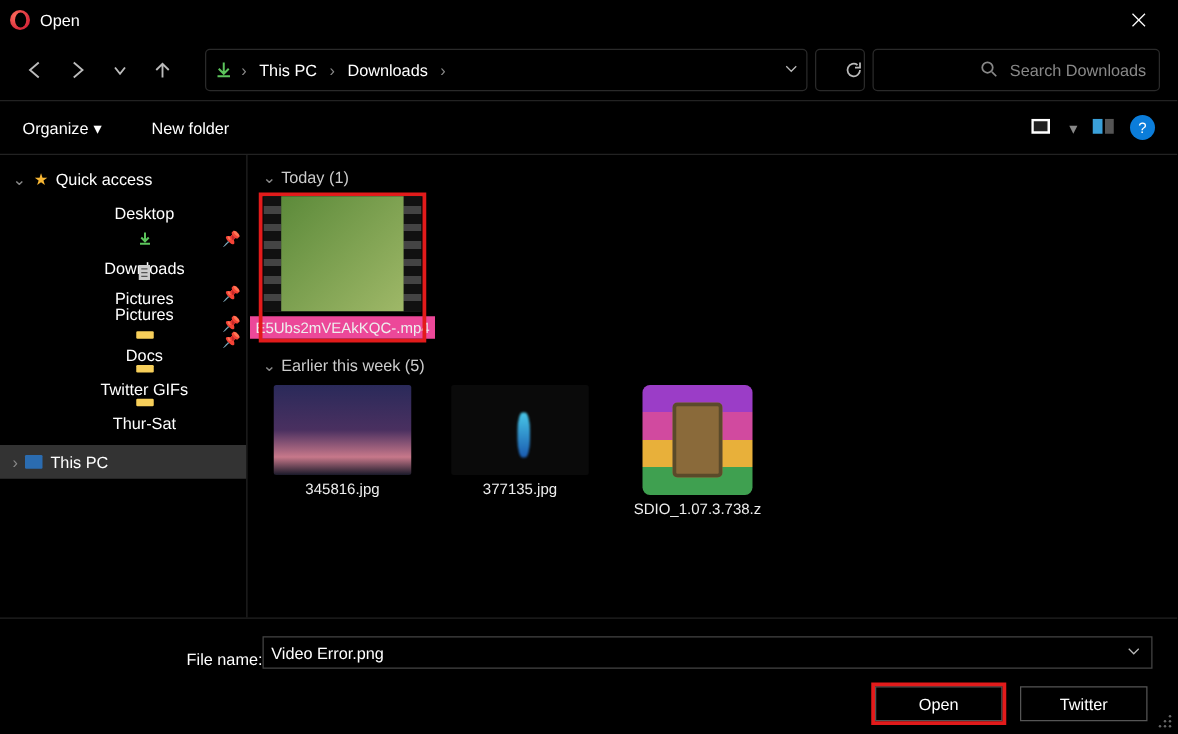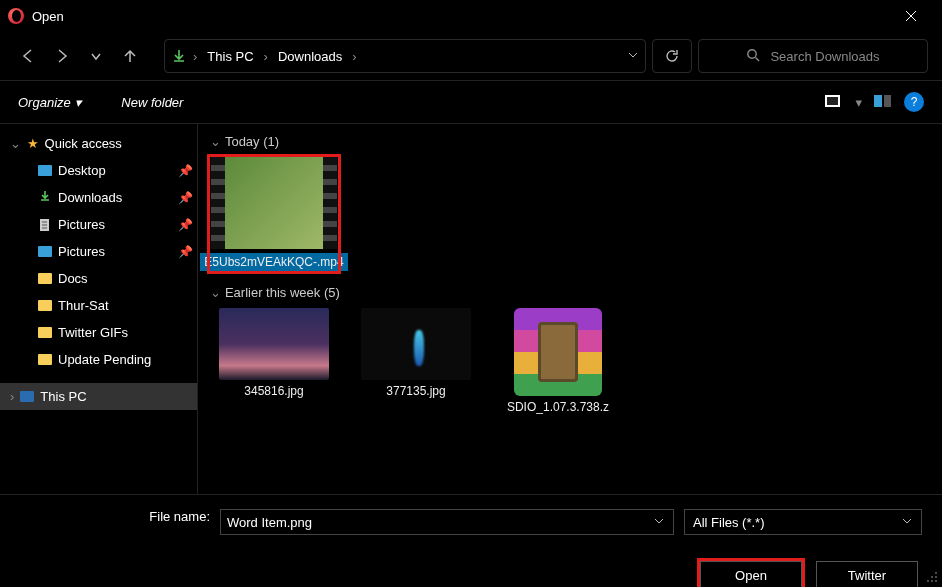--- a/index.html
+++ b/index.html
@@ -64,35 +64,35 @@
   gap: 4px;
 }
 .loc-dl { color: #5cc55c; display: flex; align-items: center; }
 .crumb { color: #fff; padding: 0 4px; }
 .crumb-sep { color: #888; padding: 0 2px; }
 .loc-drop { margin-left: auto; display: flex; gap: 6px; align-items: center; }
 .refresh-btn, .search-box {
   border: 1px solid #2a2a2a;
   border-radius: 4px;
   height: 34px;
-  display: flex; align-items: center; justify-content: center;
+  display: flex; align-items: center; justify-content: flex-end;
 }
 .refresh-btn { width: 40px; }
 .search-box { width: 230px; padding: 0 10px; gap: 10px; color: #888; }
 
 .toolbar {
   height: 44px;
   border-top: 1px solid #222;
   border-bottom: 1px solid #222;
   display: flex;
   align-items: center;
   padding: 0 18px;
   gap: 40px;
 }
-.tool-btn { display: flex; align-items: flex-end; gap: 4px; cursor: pointer; font-style: italic; }
+.tool-btn { display: flex; align-items: flex-end; gap: 4px; cursor: pointer; }
 .tool-spacer { flex: 1; }
 .view-btns { display: flex; gap: 12px; align-items: center; }
 .view-icon { width: 18px; height: 14px; display: inline-block; }
 .help-btn { width: 20px; height: 20px; border-radius: 50%; background: #0b7dda; display: flex; align-items: center; justify-content: center; font-size: 12px; }
 
 .body-area {
   display: flex;
   height: 370px;
 }
 .sidebar {
@@ -101,21 +101,21 @@
   padding: 6px 0;
   overflow: hidden;
 }
 .side-item {
   display: flex; align-items: center;
   height: 27px;
   padding: 0 4px 0 10px;
   gap: 6px;
   cursor: pointer;
 }
-.side-item.sub { padding-left: 38px; }
+.side-item.sub { padding-left: 38px; flex-direction: column; }
 .side-item .pin { margin-left: auto; color: #555; font-size: 12px; }
 .side-item.sel { background: #333; }
 .star { color: #f7b634; }
 .fldr { width: 14px; height: 11px; background: #f7cf5a; border-radius: 1px; }
 .desk-ico { width: 14px; height: 11px; background: #3aa0d9; border-radius: 1px; }
 .dl-ico { color: #5cc55c; }
 .doc-ico { width: 14px; height: 14px; display: inline-block; }
 .pic-ico { width: 14px; height: 11px; background: #3aa0d9; border-radius: 1px; }
 .pc-ico { width: 14px; height: 11px; background: #2b6cb0; border-radius: 1px; }
 
@@ -162,21 +162,21 @@
   background: repeating-linear-gradient(to bottom, #111 0, #111 8px, #444 8px, #444 14px);
 }
 .film-strip::before { left: 0; }
 .film-strip::after { right: 0; }
 .film-center {
   position: absolute;
   left: 14px; right: 14px; top: 0; bottom: 0;
   background: linear-gradient(135deg,#5c8a3a,#9fb868);
 }
 .file-name { font-size: 12px; text-align: center; color: #eee; line-height: 1.2; }
-.file-item.selected .file-name { background: #0369a1; padding: 2px 4px; }
+.file-item.selected .file-name { background: #ec4899; padding: 2px 4px; }
 
 .tooltip {
   position: absolute;
   left: 288px; top: 54px;
   background: rgba(40,40,40,0.95);
   border: 1px solid #555;
   padding: 6px 10px;
   font-size: 12px;
   line-height: 1.5;
   z-index: 10;
@@ -202,22 +202,22 @@
   background:#8a6a3a;
   border-radius:4px;
   box-shadow: 0 0 0 3px #5a4a2a inset;
 }
 
 .footer {
   border-top: 1px solid #222;
   padding: 14px 20px 12px 20px;
 }
 .fn-row {
-  display: flex; align-items: flex-start; gap: 10px;
-  margin-bottom: 26px;
+  display: flex; align-items: flex-end; 
+  margin-bottom: 14px;
 }
 .fn-lbl { width: 190px; text-align: right; }
 .fn-input {
   flex: 1;
   display: flex; align-items: center;
   border: 1px solid #444;
   height: 26px;
   padding: 0 8px 0 6px;
 }
 .fn-input .val { flex: 1; }
@@ -381,29 +381,25 @@
       <span class="pic-ico"></span>
       <span>Pictures</span>
       <span class="pin">📌</span>
     </div>
     <div class="side-item sub">
       <span class="fldr"></span>
       <span>Docs</span>
     </div>
     <div class="side-item sub">
       <span class="fldr"></span>
+      <span>Twitter GIFs</span>
+    </div>
+    <div class="side-item sub">
+      <span class="fldr"></span>
       <span>Thur-Sat</span>
-    </div>
-    <div class="side-item sub">
-      <span class="fldr"></span>
-      <span>Twitter GIFs</span>
-    </div>
-    <div class="side-item sub">
-      <span class="fldr"></span>
-      <span>Update Pending</span>
     </div>
     <div style="height:10px"></div>
     <div class="side-item sel">
       <span style="color:#888">›</span>
       <span class="pc-ico"></span>
       <span>This PC</span>
     </div>
   </div>
 
   <div class="content">
@@ -439,27 +435,21 @@
         <div class="file-name">SDIO_1.07.3.738.z</div>
       </div>
     </div>
   </div>
 </div>
 
 <div class="footer">
   <div class="fn-row">
     <div class="fn-lbl">File name:</div>
     <div class="fn-input">
-      <span class="val">Word Item.png</span>
-      <span style="color:#bbb"><svg width="12" height="12" viewBox="0 0 12 12" stroke="#bbb" fill="none">
-            <path d="M2 4 L6 8 L10 4"></path>
-          </svg></span>
-    </div>
-    <div class="fn-filter">
-      <span style="flex:1">All Files (*.*)</span>
+      <span class="val">Video Error.png</span>
       <span style="color:#bbb"><svg width="12" height="12" viewBox="0 0 12 12" stroke="#bbb" fill="none">
             <path d="M2 4 L6 8 L10 4"></path>
           </svg></span>
     </div>
   </div>
   <div class="btn-row">
     <div class="dlg-btn primary">
       <span>Open</span>
     </div>
     <div class="dlg-btn">

